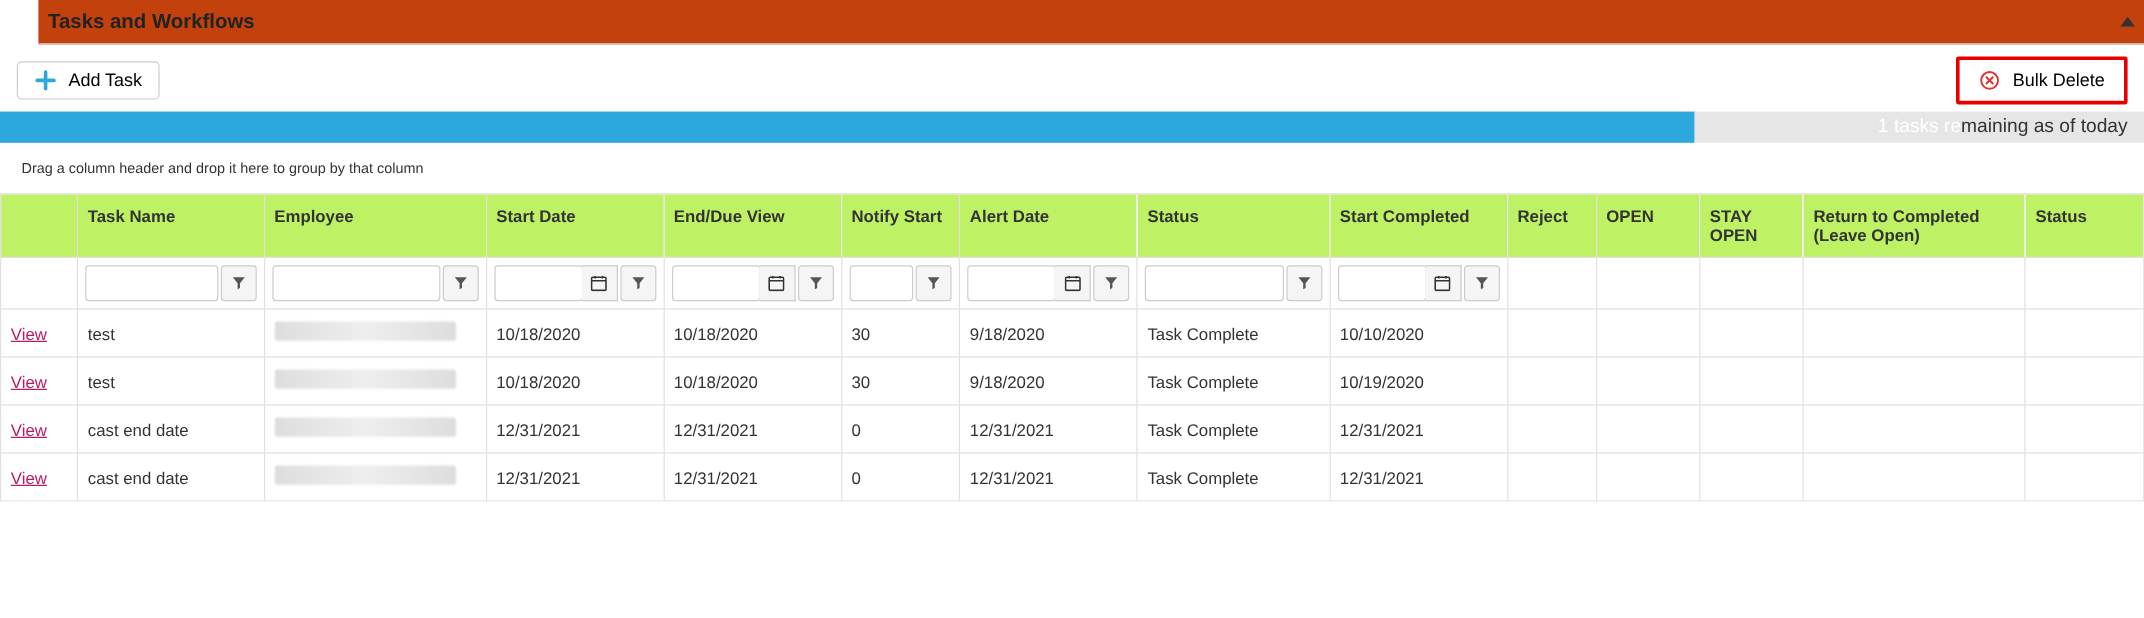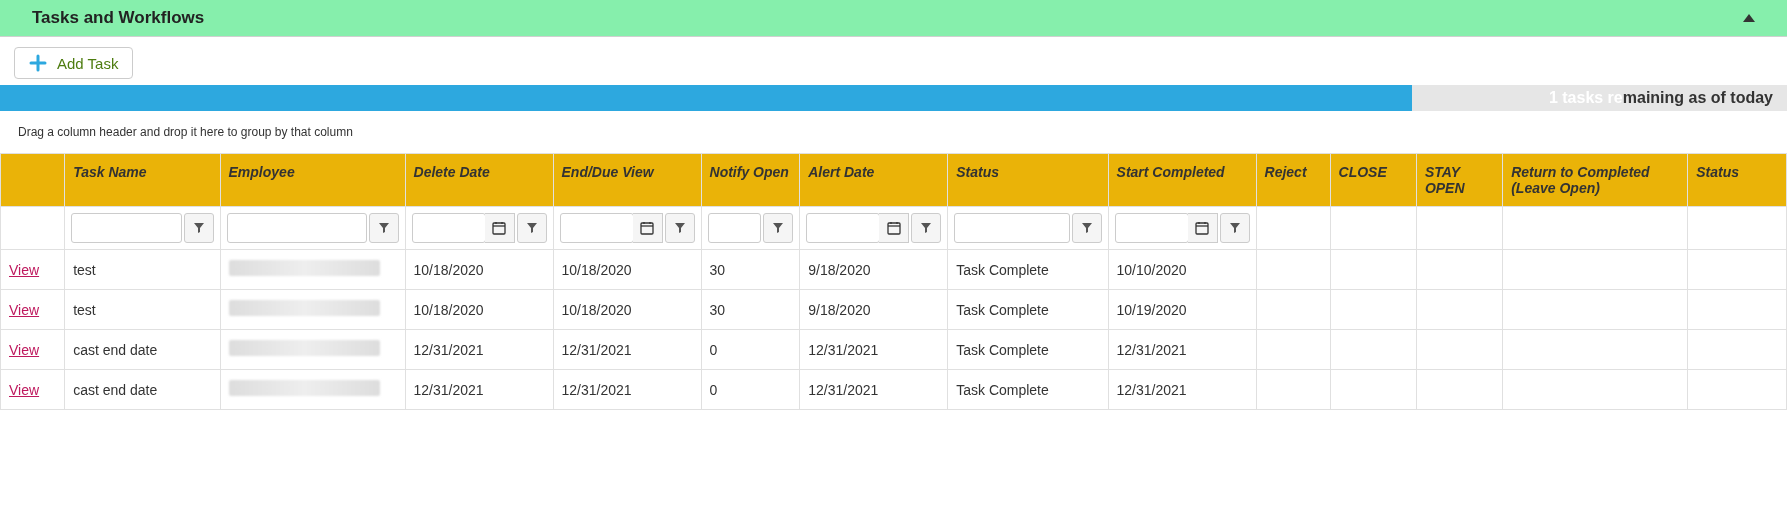--- a/index.html
+++ b/index.html
@@ -4,26 +4,27 @@
 <style>
   * { box-sizing: border-box; }
   body {
     margin: 0;
     font-family: Arial, Helvetica, sans-serif;
     font-size: 14px;
     color: #333;
     background: #fff;
   }
   .panel-header {
-    background: #86efac;
-    padding: 8px 32px;
+    background: #c2410c;
+    padding: 8px 8px;
     display: flex;
     justify-content: space-between;
     align-items: center;
     border-bottom: 1px solid #d0d0d0;
+    margin-left: 32px;
   }
   .panel-title {
     font-size: 17px;
     font-weight: bold;
     color: #222;
   }
   .collapse-icon {
     width: 0; height: 0;
     border-left: 6px solid transparent;
     border-right: 6px solid transparent;
@@ -37,37 +38,36 @@
     position: relative;
   }
   .btn {
     display: inline-flex;
     align-items: center;
     border: 1px solid #ccc;
     border-radius: 4px;
     background: #fff;
     padding: 6px 14px;
     font-size: 15px;
-    color: #4d7c0f;
+    color: #000000;
     cursor: pointer;
   }
   .btn-icon { margin-right: 10px; display:inline-flex; }
   .bulk-delete-highlight {
     border: 3px solid #e60000;
     border-radius: 2px;
     padding: 2px;
   }
   .status-bar {
     background: #e6e6e6;
     padding: 4px 14px 4px 0;
     text-align: right;
     font-size: 16px;
     color: #333;
     position: relative;
-    font-weight: bold;
   }
   .status-bar-blue {
     background: #2da8df;
     position: absolute;
     left: 0; top: 0; bottom: 0;
     width: 79%;
   }
   .status-text-span { position: relative; z-index: 1; }
   .status-text-white { color: #fff; }
   .group-hint {
@@ -82,26 +82,25 @@
   }
   .grid th, .grid td {
     border: 1px solid #e0e0e0;
     text-align: left;
     font-size: 14px;
     vertical-align: middle;
     padding: 10px 8px;
     overflow: hidden;
   }
   .grid thead th {
-    background: #eab308;
+    background: #bef264;
     font-weight: bold;
     color: #333;
     vertical-align: top;
     height: 50px;
-    font-style: italic;
   }
   .filter-row td {
     background: #fff;
     padding: 6px 6px;
   }
   .filter-cell {
     display: flex;
     align-items: stretch;
     gap: 0;
   }
@@ -168,20 +167,31 @@
 <div class="toolbar">
   <button class="btn">
     <span class="btn-icon">
       <svg width="18" height="18" viewBox="0 0 18 18">
           <path d="M9 2v14M2 9h14" stroke="#2da8df" stroke-width="3" stroke-linecap="round" fill="none"></path>
         </svg>
     </span>
     <span>Add Task</span>
   </button>
 
+  <span class="bulk-delete-highlight">
+    <button class="btn" style="border:none;">
+      <span class="btn-icon">
+        <svg width="18" height="18" viewBox="0 0 18 18">
+            <circle cx="9" cy="9" r="7" stroke="#e03030" stroke-width="1.6" fill="none"></circle>
+            <path d="M6 6l6 6M12 6l-6 6" stroke="#e03030" stroke-width="1.6"></path>
+          </svg>
+      </span>
+      <span>Bulk Delete</span>
+    </button>
+  </span>
 </div>
 
 <div class="status-bar">
   <div class="status-bar-blue"></div>
   <span class="status-text-span">
     <span class="status-text-white">1 tasks re</span><span>maining as of today</span>
   </span>
 </div>
 
 <div class="group-hint">Drag a column header and drop it here to group by that column</div>
@@ -201,28 +211,28 @@
       <col class="c-close">
       <col class="c-stay">
       <col class="c-return">
       <col class="c-approve">
   </colgroup>
   <thead>
     <tr>
       <th></th>
       <th>Task Name</th>
       <th>Employee</th>
-      <th>Delete Date</th>
+      <th>Start Date</th>
       <th>End/Due View</th>
-      <th>Notify Open</th>
+      <th>Notify Start</th>
       <th>Alert Date</th>
       <th>Status</th>
       <th>Start Completed</th>
       <th>Reject</th>
-      <th>CLOSE</th>
+      <th>OPEN</th>
       <th>STAY OPEN</th>
       <th>Return to Completed (Leave Open)</th>
       <th>Status</th>
     </tr>
     <tr class="filter-row">
       <td></td>
 
       <td>
           <div class="filter-cell">
         <input class="filter-input" style="">

